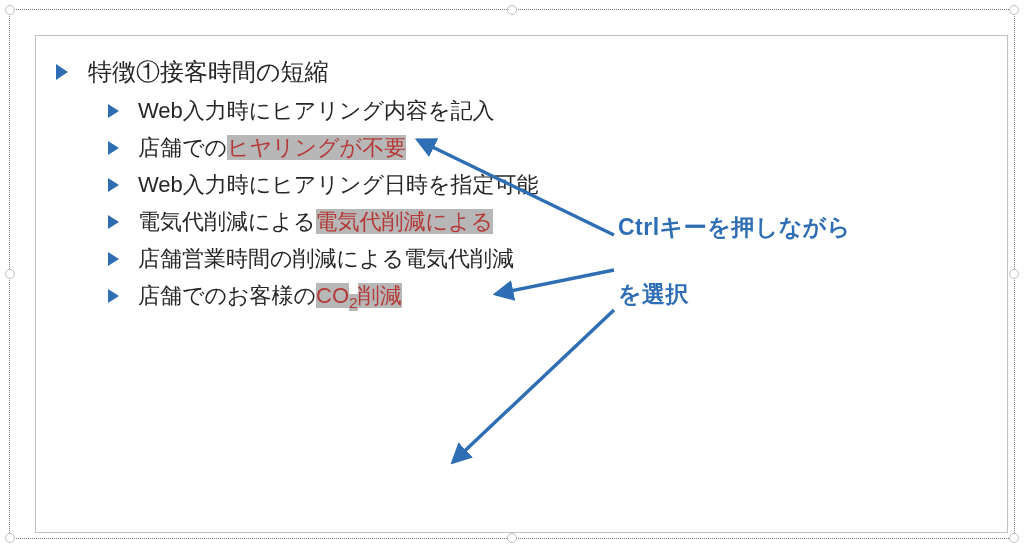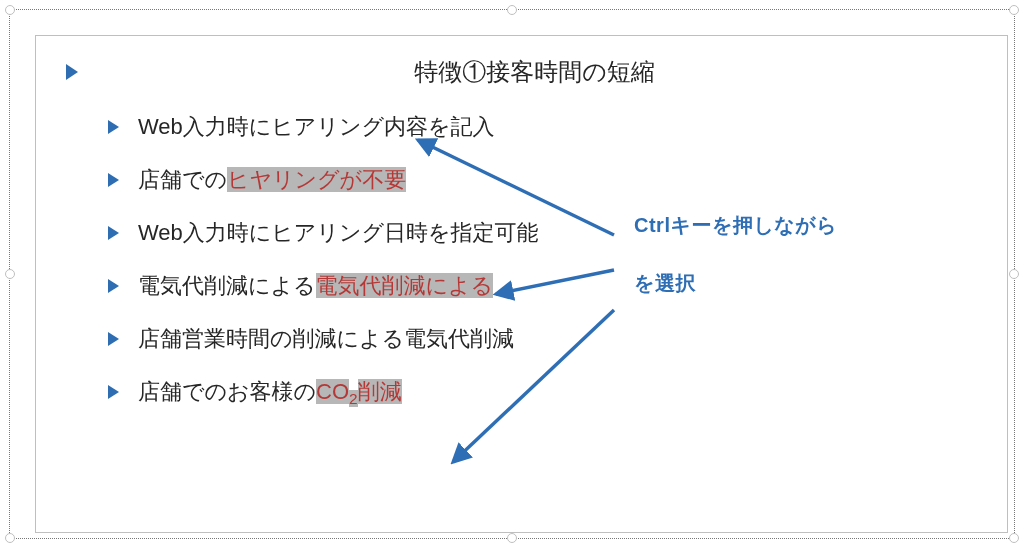--- a/index.html
+++ b/index.html
@@ -48,25 +48,25 @@
   .h-nw{ left:-5px; top:-5px;}
   .h-ne{ right:-5px; top:-5px;}
   .h-sw{ left:-5px; bottom:-5px;}
   .h-se{ right:-5px; bottom:-5px;}
 
   .content{
     color:#262626;
   }
   .lv1{
     display:flex; align-items:flex-start;
-    font-size:24px; line-height:1.5; margin-top:4px;text-align:center;
+    font-size:24px; line-height:1.5; margin-top:4px;
   }
   .lv2{
     display:flex; align-items:flex-start;
-    font-size:22px; line-height:1.5; margin-top:20px;
+    font-size:22px; line-height:1.5; margin-top:4px;
     margin-left:52px;
   }
   .bullet{
     display:inline-block;
     width:32px; flex:0 0 32px;
     color:var(--bullet-blue);
   }
   .lv2 .bullet{ width:30px; flex:0 0 30px;}
   .tri{
     display:inline-block;
@@ -84,25 +84,25 @@
   }
   .sel{
     background:var(--sel-gray);
     color:var(--red-text);
   }
   .sub{ font-size:70%; vertical-align:sub; }
   .line-text{flex:1;}
 
   .callout{
     position:absolute;
-    left:634px;
+    left:618px;
     top:211px;
     width:390px;
     color:var(--callout-blue);
-    font-size:20px;
+    font-size:23px;
     font-weight:700;
     line-height:1.45;
     letter-spacing:0.5px;
     z-index:10;
   }
 
   svg.arrows{
     position:absolute;
     left:0;top:0;
     width:1024px;height:550px;

